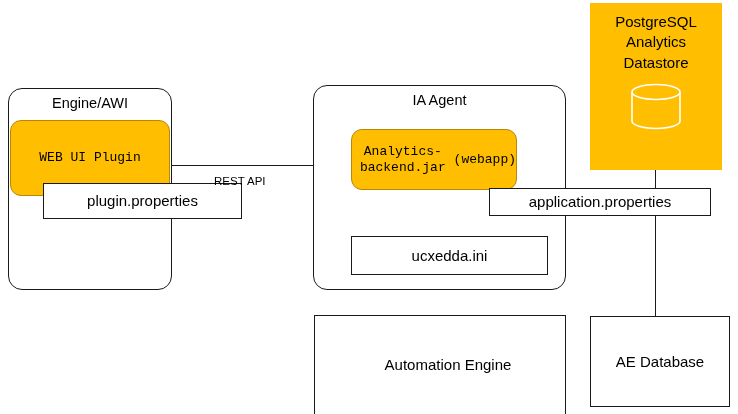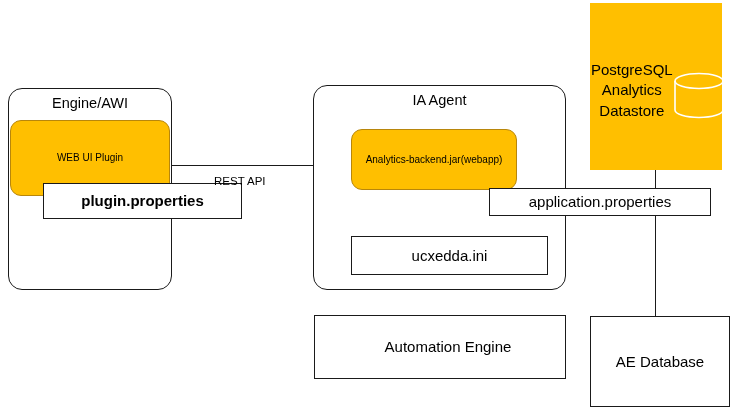--- a/index.html
+++ b/index.html
@@ -45,28 +45,29 @@
     border: 1.4px solid #1a1a1a;
     background: #ffffff;
     font-size: 15px;
   }
 
   
   .orange-round {
     background: #FFBF00;
     border: 1.2px solid #b8860b;
     border-radius: 11px;
-    font-size: 10px;
+    font-size: 13px;
+    font-family: Liberation Mono, monospace;
   }
 
   
   .orange-sq {
     background: #FFBF00;
     border: 1px solid #FFBF00;
-    flex-direction: row;
+    flex-direction: column;
     justify-content: flex-start;
     padding-top: 8px;
     font-size: 15px;
   }
   .orange-sq .ds-title { display:block; }
   .orange-sq .ds-title span { display:block; line-height: 1.35; }
 
   .cylinder-wrap {
     margin-top: 10px;
     width: 52px;
@@ -130,33 +131,33 @@
       <span>Datastore</span>
     </div>
     <div class="cylinder-wrap">
       <svg width="52" height="48" viewBox="0 0 52 48" aria-hidden="true">
         <ellipse cx="26" cy="9" rx="24" ry="7.5" fill="none" stroke="#ffffff" stroke-width="1.6"></ellipse>
         <path d="M2 9 L2 38 A24 7.5 0 0 0 50 38 L50 9" fill="none" stroke="#ffffff" stroke-width="1.6"></path>
       </svg>
     </div>
   </div>
 
-  <div class="node rect-box" style="left:43px; top:183px; width:199px; height:36px;font-weight:bold;">
+  <div class="node rect-box" style="left:43px; top:183px; width:199px; height:36px;">
     <span>plugin.properties</span>
   </div>
 
   <div class="node rect-box" style="left:343px; top:236px; width:197px; height:39px;margin-left:8px;">
     <span>ucxedda.ini</span>
   </div>
 
   <div class="node rect-box" style="left:489px; top:188px; width:222px; height:28px;">
     <span>application.properties</span>
   </div>
 
-  <div class="node rect-box" style="left:314px; top:315px; width:252px; height:64px;padding-left:16px;">
+  <div class="node rect-box" style="left:314px; top:315px; width:252px; height:100px;padding-left:16px;">
     <span>Automation Engine</span>
   </div>
 
   <div class="node rect-box" style="left:590px; top:316px; width:140px; height:91px;">
     <span>AE Database</span>
   </div>
 
   <div class="edge-label" style="left:214px; top:148px;">REST API</div>
 
 </div>

